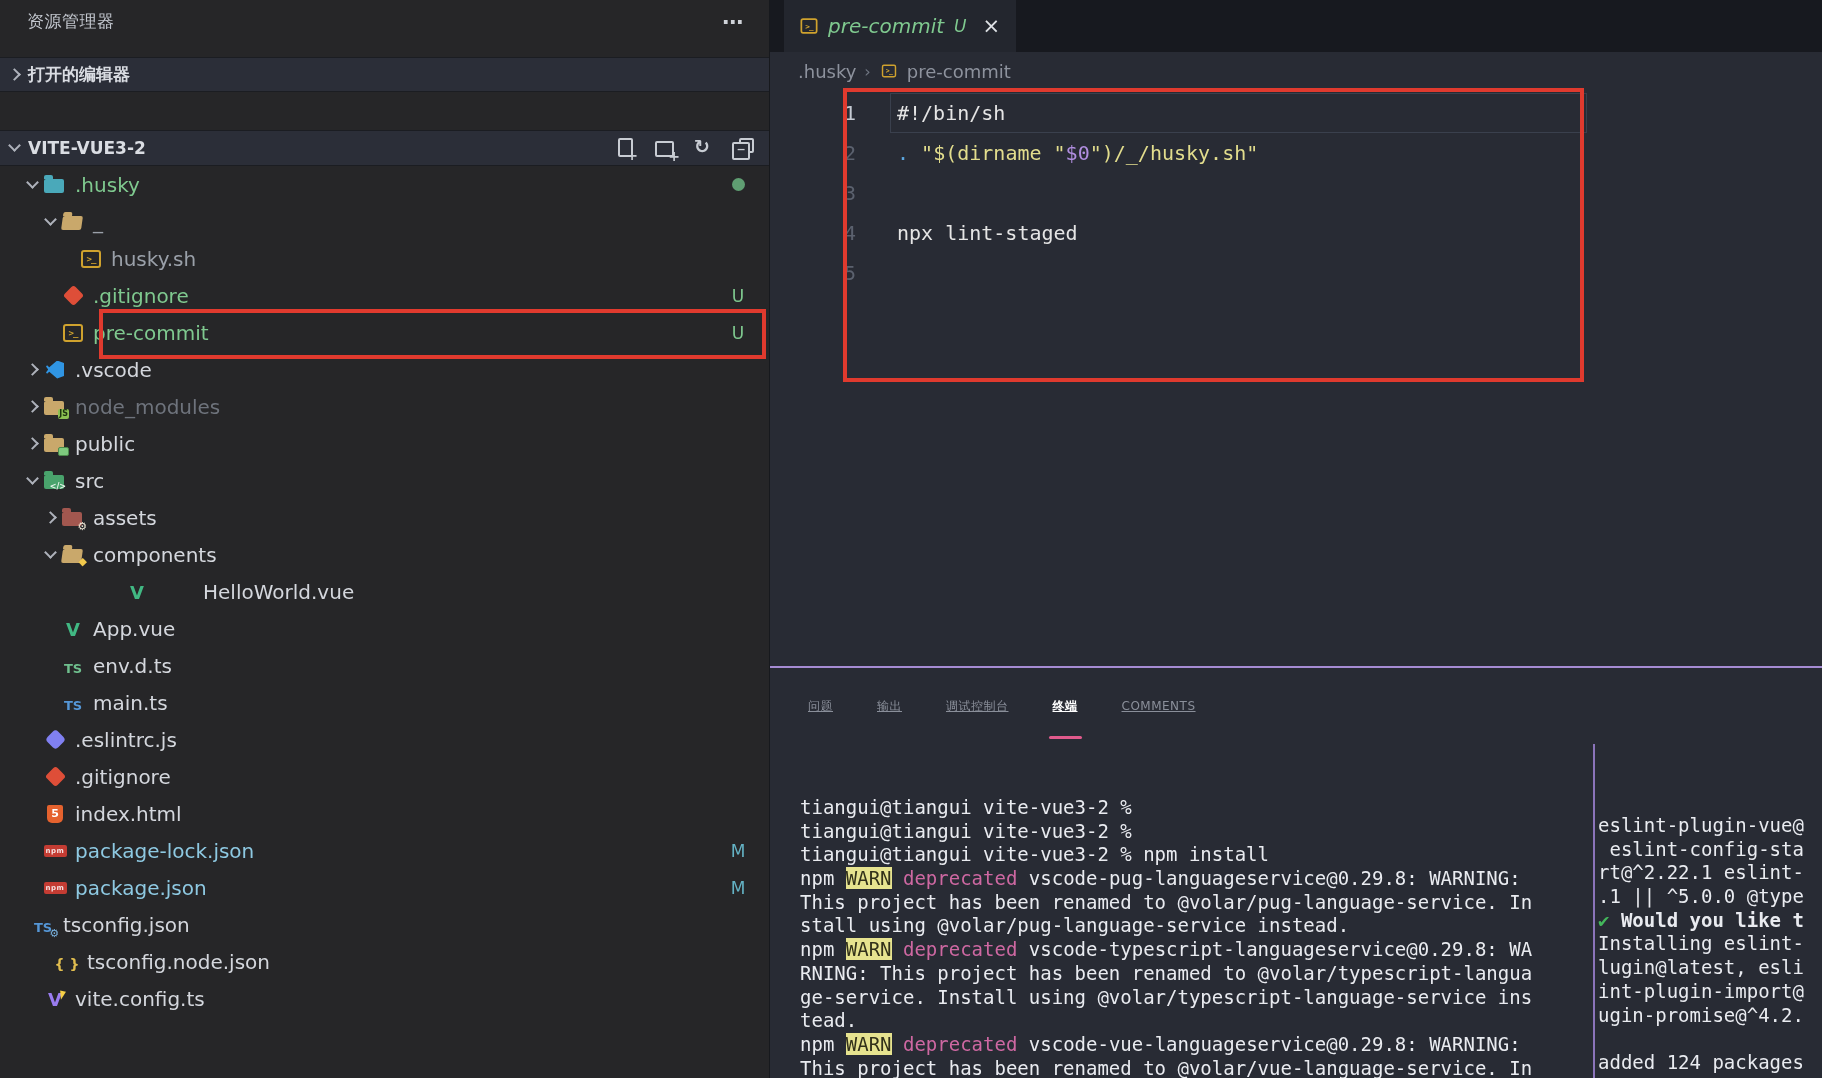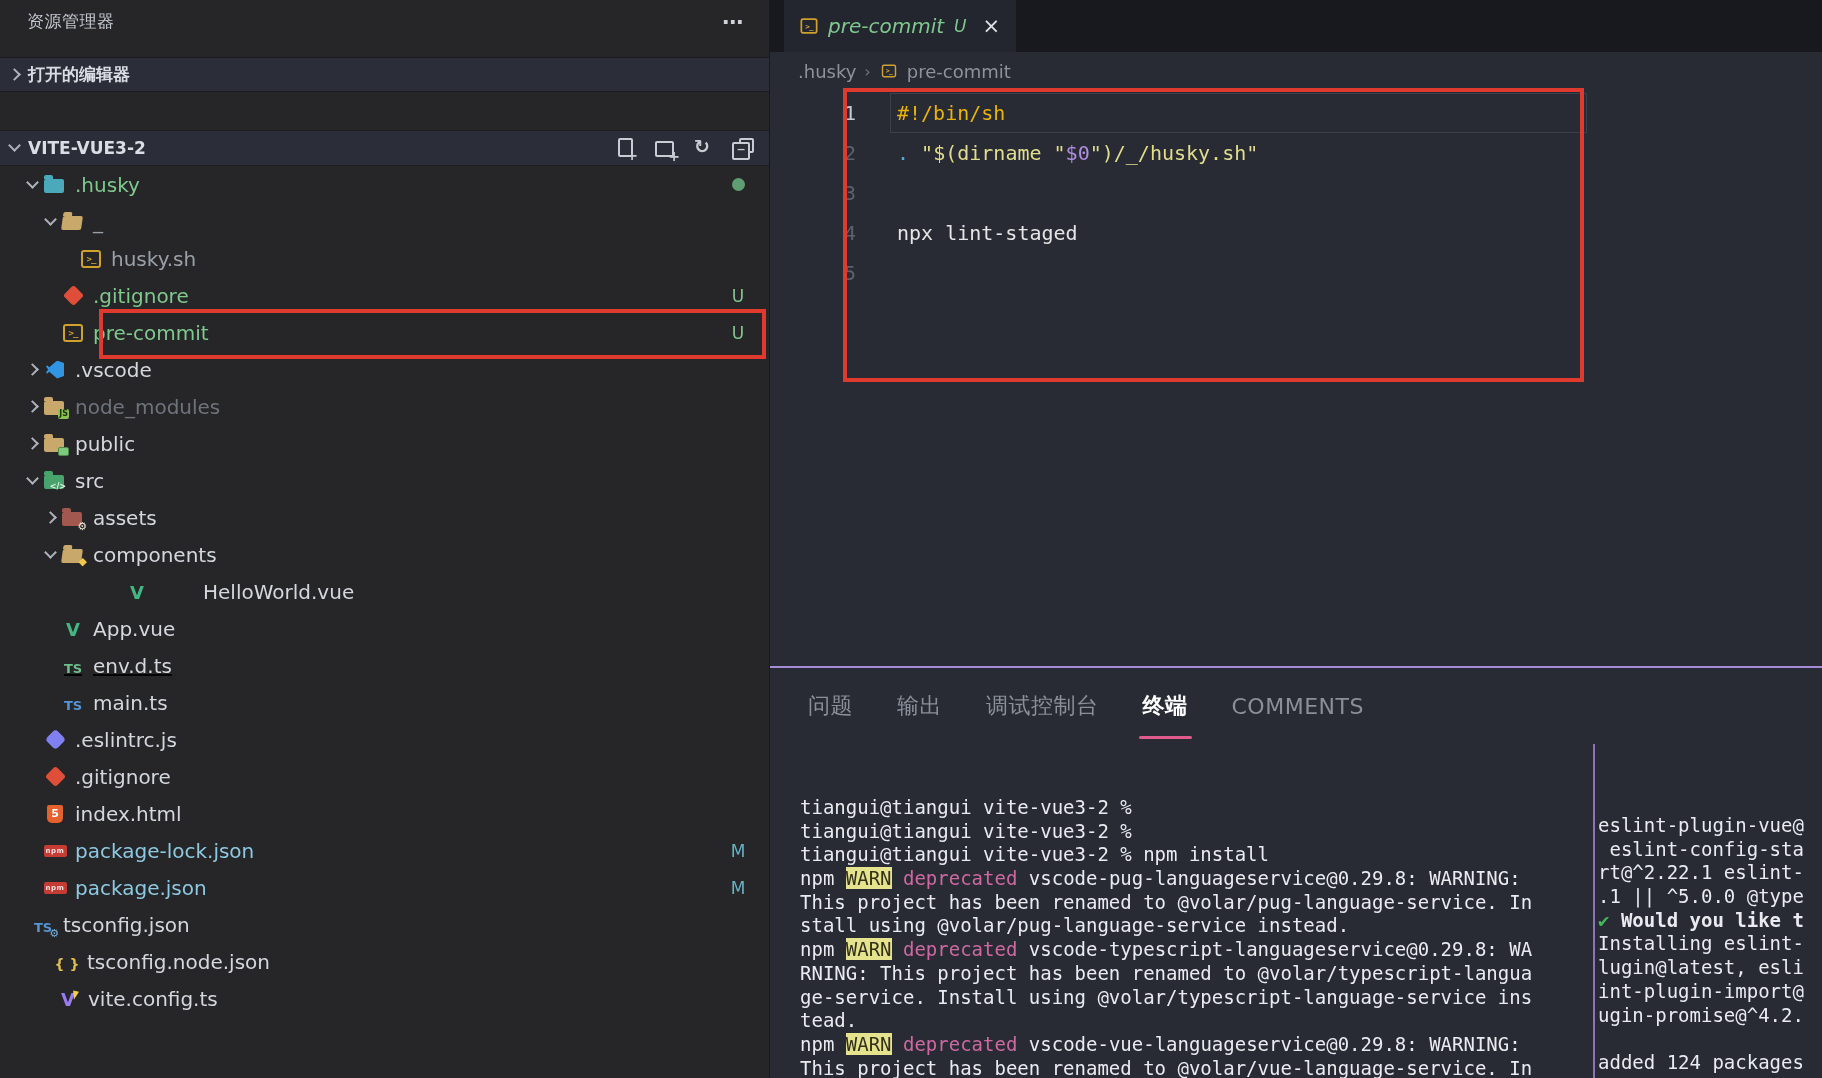--- a/index.html
+++ b/index.html
@@ -88,28 +88,28 @@
               padding-left:28px;font-size:18px;color:#8d929d;gap:8px;}
   .crumb-sep{color:#6f7581;font-size:16px;}
   .breadcrumb .icon{transform:scale(.72);margin:0 -3px;}
 
   .code{position:absolute;left:0;top:90px;width:100%;padding-top:3px;
         font-family:"DejaVu Sans Mono","Liberation Mono",monospace;font-size:20px;}
   .cline{display:flex;height:40px;align-items:center;white-space:pre;}
   .gut{width:86px;text-align:right;color:#5b616e;flex:none;}
   .gut.active{color:#c5cad3;}
   .ctext{margin-left:41px;}
-  .tk-comment-red{color:#eab308;} .tk-keyword-blue{color:#5ca7e0;}
+  .tk-comment-red{color:#e5e5e5;} .tk-keyword-blue{color:#5ca7e0;}
   .tk-string{color:#e2dd8d;} .tk-variable{color:#b18ee0;} .tk-plain{color:#e5e5e5;}
   .curline{position:absolute;left:120px;top:93px;width:697px;height:40px;border:1px solid #3a404d;pointer-events:none;}
 
   
   .panel{position:absolute;left:0;top:666px;width:100%;height:412px;background:#282b34;border-top:2px solid #a58bd3;}
   .panel-tabs{display:flex;align-items:center;height:76px;padding-left:38px;}
-  .ptab{margin-right:44px;font-size:22px;color:#8a8f9a;position:relative;height:100%;display:flex;align-items:center;cursor:pointer;letter-spacing:.5px;}
+  .ptab{margin-right:44px;font-size:12px;color:#8a8f9a;position:relative;height:100%;display:flex;align-items:center;cursor:pointer;letter-spacing:.5px;text-decoration:underline;}
   .ptab.active{color:#ffffff;font-weight:bold;}
   .ptab.active::after{content:"";position:absolute;left:-4px;right:-4px;bottom:5px;height:3px;background:#e05a8c;border-radius:2px;}
   .terminal{position:absolute;left:0;top:76px;right:0;bottom:0;overflow:hidden;
             font-family:"DejaVu Sans Mono","Liberation Mono",monospace;font-size:19px;color:#e9ebf0;}
   .term-main{position:absolute;left:30px;top:52px;width:780px;}
   .term-right{position:absolute;left:828px;top:70px;width:224px;overflow:hidden;}
   .tline{height:23.7px;line-height:23.7px;white-space:pre;}
   .s-w{background:#e6e38f;color:#32311a;}
   .s-d{color:#ce68a2;}
   .s-g{color:#44b85c;font-weight:bold;}
@@ -254,21 +254,21 @@
           </span>
           <span class="tlabel c-white">HelloWorld.vue</span>
         </div>
         <div class="trow" style="padding-left: 40px;">
           <span class="chevslot"></span>
           <span class="icon">
             <span class="vuev"></span>
           </span>
           <span class="tlabel c-white">App.vue</span>
         </div>
-        <div class="trow" style="padding-left: 40px; text-decoration: underline;">
+        <div class="trow" style="padding-left: 40px;">
           <span class="chevslot"></span>
           <span class="icon">
             <span class="tst green"></span>
           </span>
           <span class="tlabel c-white">env.d.ts</span>
         </div>
         <div class="trow" style="padding-left: 40px;">
           <span class="chevslot"></span>
           <span class="icon">
             <span class="tst blue"></span>
@@ -320,21 +320,21 @@
           </span>
           <span class="tlabel c-white">tsconfig.json</span>
         </div>
         <div class="trow" style="padding-left: 34px;">
           <span class="chevslot"></span>
           <span class="icon">
             <span class="brc"></span>
           </span>
           <span class="tlabel c-white">tsconfig.node.json</span>
         </div>
-        <div class="trow" style="padding-left: 22px; margin-left: 13px;">
+        <div class="trow" style="padding-left: 22px;">
           <span class="chevslot"></span>
           <span class="icon">
             <span class="vitev"></span>
             <span class="vbolt"></span>
           </span>
           <span class="tlabel c-white">vite.config.ts</span>
         </div>
       </div>
     <div class="redbox redbox-sidebar"></div>
   </aside>

